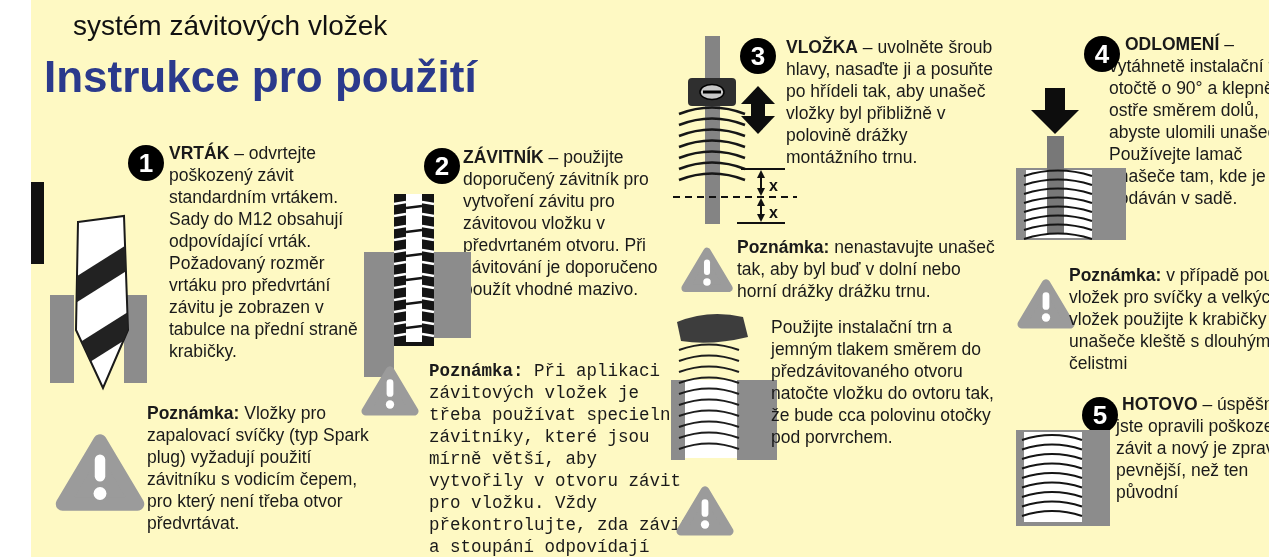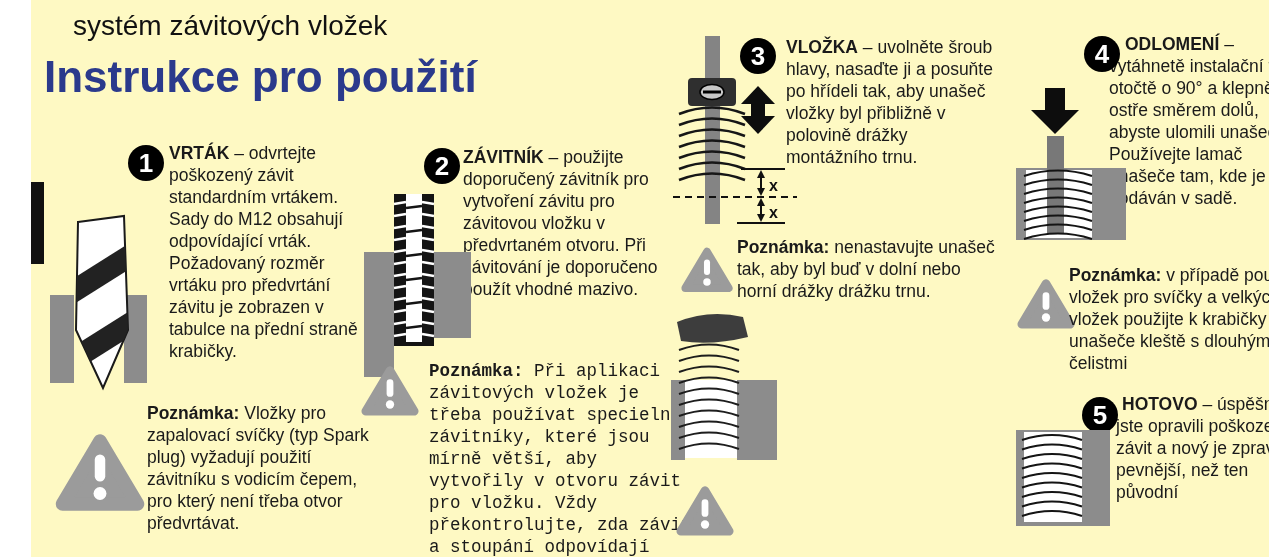--- a/index.html
+++ b/index.html
@@ -194,20 +194,21 @@
           <path d="M8,71 q30,-11 60,0"></path>
         <path d="M8,82 q30,-11 60,0"></path>
           <path d="M8,93 q30,-11 60,0"></path>
         <path d="M8,104 q30,-11 60,0"></path>
           <path d="M8,115 q30,-11 60,0"></path>
         <path d="M8,126 q30,-11 60,0"></path>
           <path d="M8,137 q30,-11 60,0"></path>
       </g>
     </svg>
   </div>
+  <div class="para" style="left:740px;top:316px;width:240px;">Použijte instalační trn a jemným tlakem směrem do předzávitovaného otvoru natočte vložku do ovtoru tak, že bude cca polovinu otočky pod porvrchem.</div>
 
   <div class="abs" style="left:645px;top:480px;">
     <svg width="58" height="60" viewBox="0 0 60 56">
       <path d="M30,8 L55,50 L5,50 Z" fill="#9b9b9b" stroke="#9b9b9b" stroke-width="9" stroke-linejoin="round"></path>
       <rect x="26.5" y="17" width="7" height="18" rx="3.5" fill="#fff"></rect>
       <circle cx="30" cy="43" r="4.3" fill="#fff"></circle>
     </svg>
   </div>
 
   <div class="step" style="left:1053px;top:33px;width:216px;">

